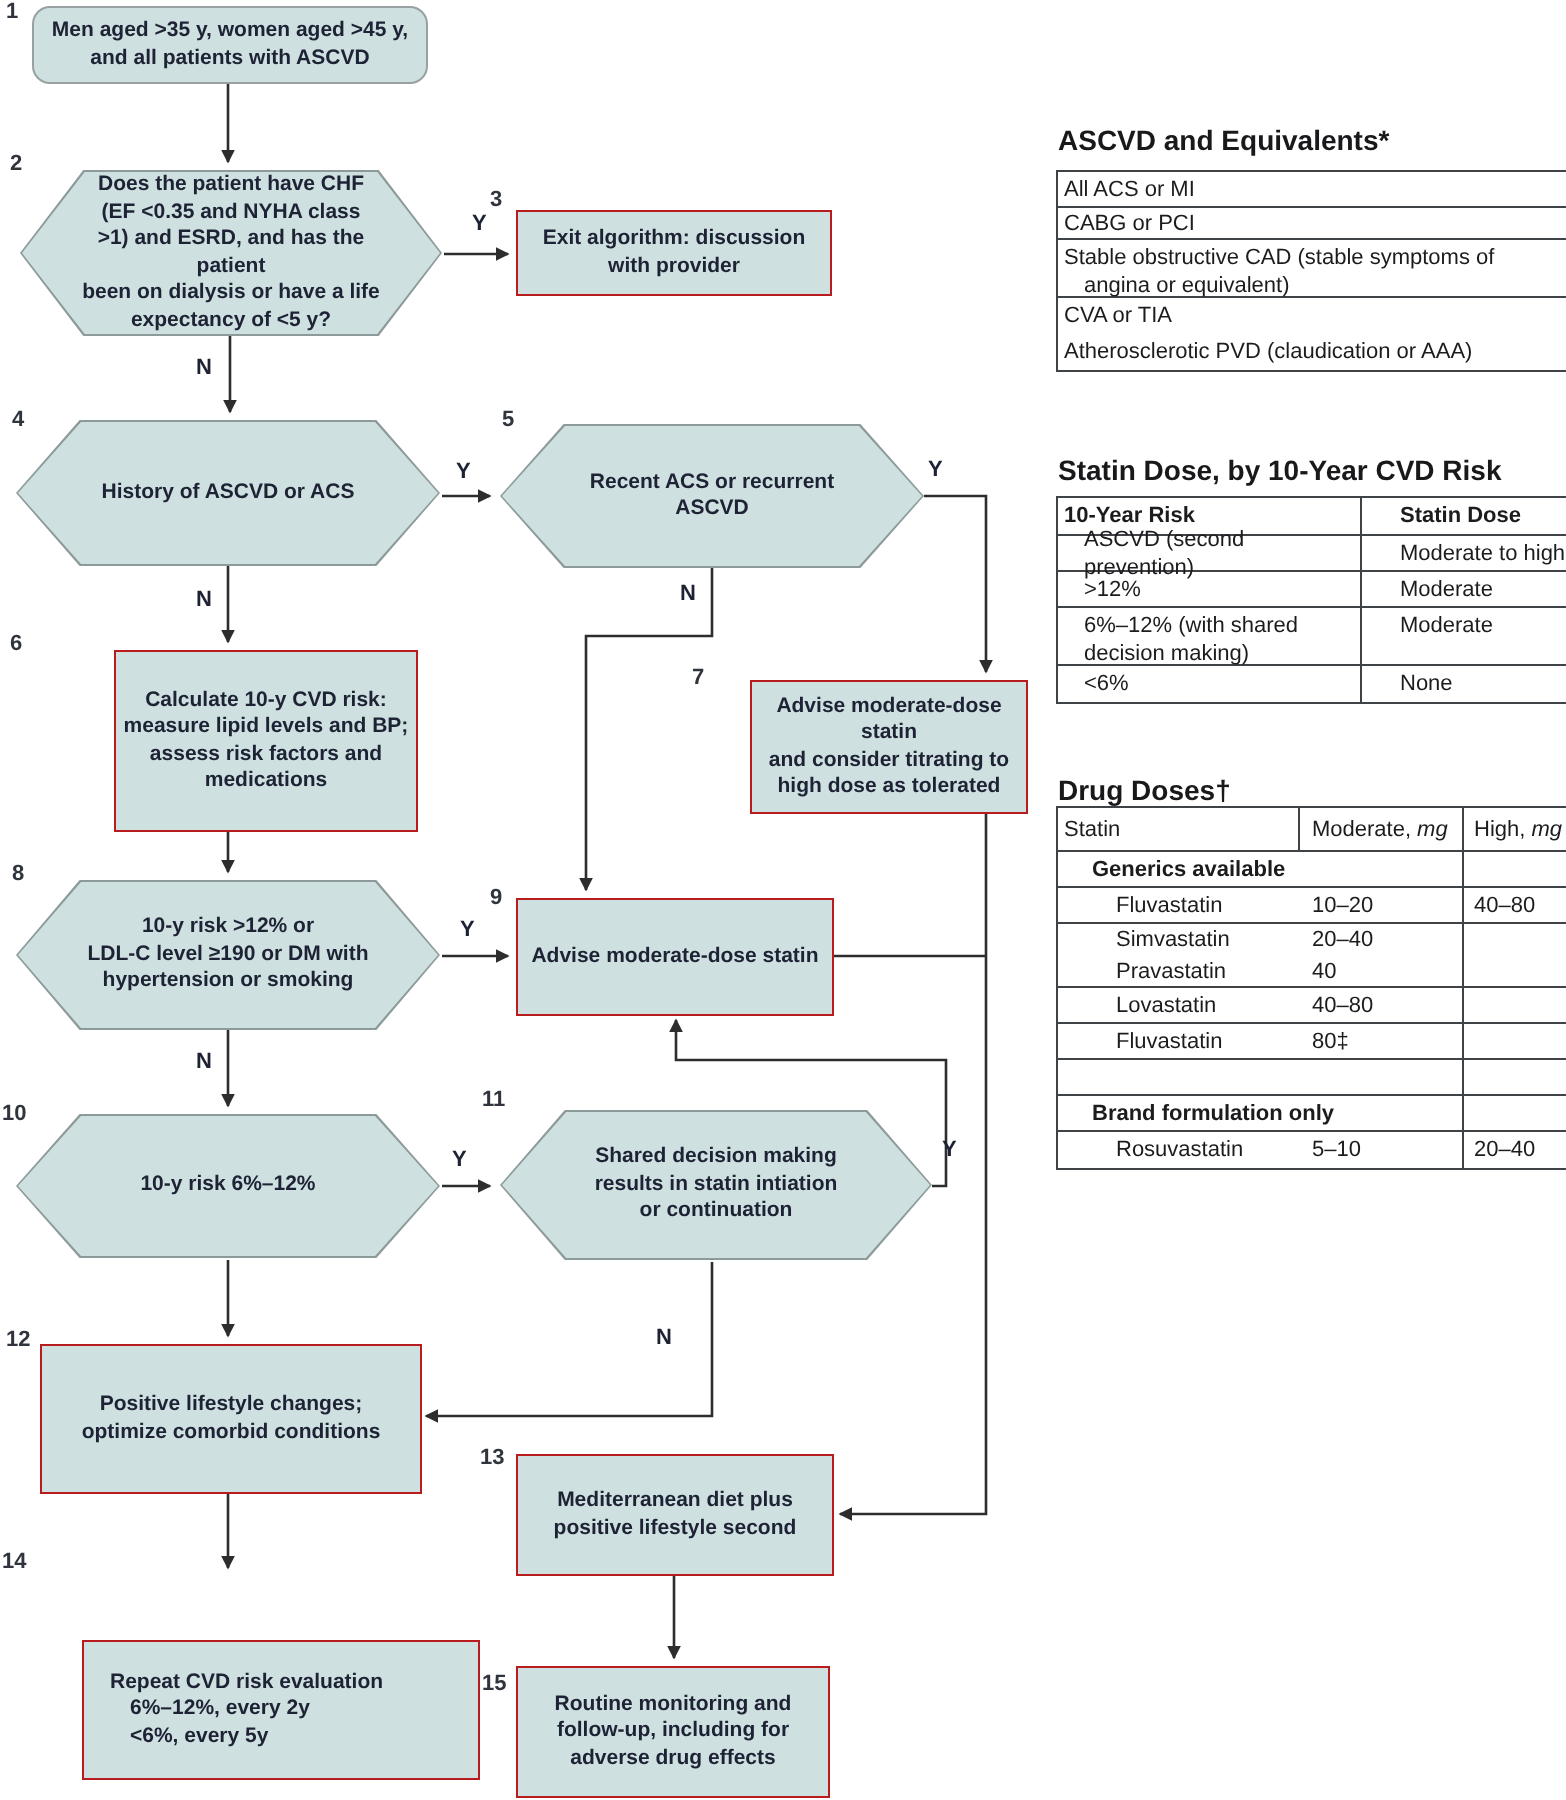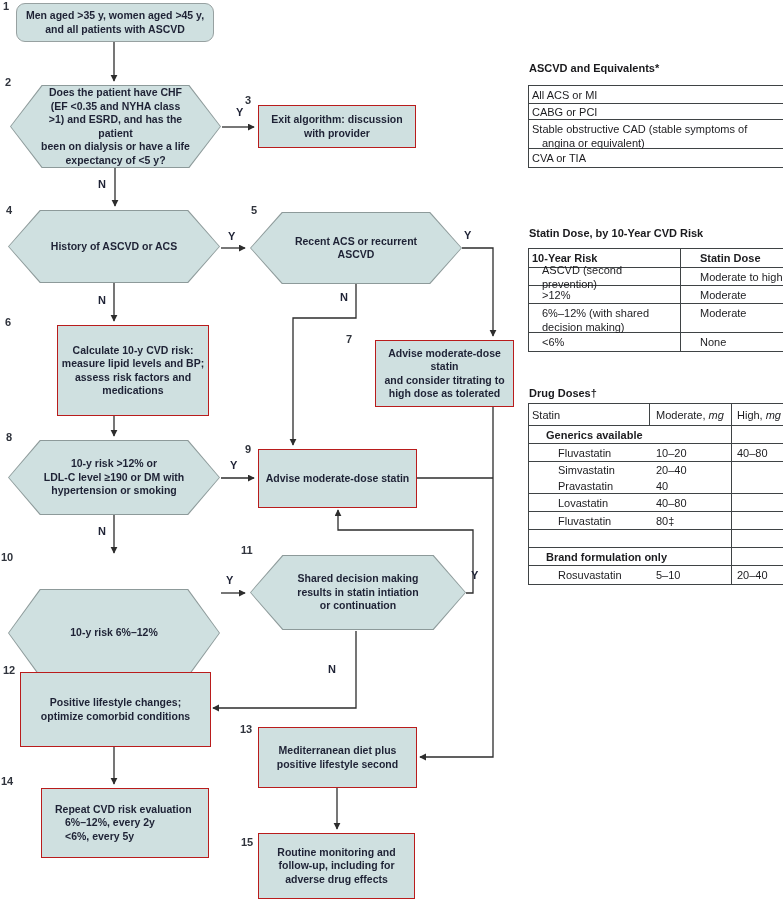--- a/index.html
+++ b/index.html
@@ -17,21 +17,21 @@
     clip-path:polygon(0% 50%,15% 0%,85% 0%,100% 50%,85% 100%,15% 100%); }
   .ntext { position:absolute; inset:0; display:flex; flex-direction:column;
     justify-content:center; align-items:center; text-align:center;
     font-size:10.5px; line-height:13.5px; font-weight:600; color:#1e2235; z-index:3; }
   .hex .ntext { padding:0 26px; }
   .n14text { align-items:flex-start; text-align:left; padding-left:13px; }
   .n14-sub { padding-left:10px; }
   .num { position:absolute; z-index:4; font-size:11px; font-weight:600; color:#30343d; }
   .edge-label { position:absolute; z-index:4; font-size:11px; font-weight:700; color:#1e2235; }
   
-  .t-title { position:absolute; z-index:2; font-size:11px; font-weight:700; color:#19191c;text-align:center; }
+  .t-title { position:absolute; z-index:2; font-size:14px; font-weight:700; color:#19191c;text-align:center; }
   .tbl { position:absolute; z-index:2; border-left:1px solid #3f4345;
     border-top:1px solid #3f4345; border-bottom:1px solid #3f4345;
     font-size:11px; color:#1c1c1f; }
   .bb { border-bottom:1px solid #3f4345; }
   .trow { position:relative; box-sizing:border-box; }
   .t1 .l1 { padding-left:3px; line-height:15px; }
   .t1 .l2 { padding-left:13px; line-height:13px; }
   .flexrow { display:flex; }
   .vline-full { position:absolute; top:0; bottom:0; width:1px; background:#3f4345; z-index:5; }
   .vline-part { position:absolute; top:0; width:1px; background:#3f4345; z-index:5; }
@@ -150,21 +150,21 @@
         <div>hypertension or smoking</div>
       </div>
   </div>
 
   <div class="node rect" style="left:258px;top:449px;width:157px;height:57px;">
     <div class="ntext">
         <div>Advise moderate-dose statin</div>
       </div>
   </div>
 
-  <div class="node hex" style="left:8px;top:589px;width:212px;height:88px;">
+  <div class="node hex" style="left:8px;top:557px;width:212px;height:72px;">
     <div class="hex-o"></div>
       <div class="hex-i"></div>
     <div class="ntext">
         <div>10-y risk 6%–12%</div>
       </div>
   </div>
 
   <div class="node hex" style="left:250px;top:555px;width:216px;height:75px;">
     <div class="hex-o"></div>
       <div class="hex-i"></div>
@@ -182,21 +182,21 @@
       </div>
   </div>
 
   <div class="node rect" style="left:258px;top:727px;width:157px;height:59px;">
     <div class="ntext">
         <div>Mediterranean diet plus</div>
         <div>positive lifestyle second</div>
       </div>
   </div>
 
-  <div class="node rect" style="left:41px;top:788px;width:166px;height:68px;">
+  <div class="node rect" style="left:41px;top:820px;width:166px;height:68px;padding-left:31px;">
     <div class="ntext n14text">
       <div class="n14-title">Repeat CVD risk evaluation</div>
       <div class="n14-sub">
           <div>6%–12%, every 2y</div>
           <div>&lt;6%, every 5y</div>
         </div>
     </div>
   </div>
 
   <div class="node rect" style="left:258px;top:833px;width:155px;height:64px;">
@@ -243,20 +243,23 @@
     <div class="trow bb" style="height:16px;">
       <div class="l1 cen" style="height:16px;">CABG or PCI</div>
     </div>
     <div class="trow bb" style="height:29px;padding-top:2px;">
       <div class="l1">Stable obstructive CAD (stable symptoms of</div>
       <div class="l2">angina or equivalent)</div>
     </div>
     <div class="trow" style="height:18px;">
       <div class="l1 cen" style="height:18px;">CVA or TIA</div>
     </div>
+    <div class="trow" style="height:18px;">
+      <div class="l1 cen" style="height:18px;">Atherosclerotic PVD (claudication or AAA)</div>
+    </div>
   </div>
 
   <div class="t-title" style="left:529px;top:227px;">Statin Dose, by 10-Year CVD Risk</div>
   <div class="tbl t2" style="left:528px;top:248px;width:255px;">
     <div class="vline-full" style="left:151px;"></div>
     <div class="trow bb flexrow bold" style="height:19px;">
       <div class="t2c1 cen">10-Year Risk</div>
       <div class="t2c2 cen">Statin Dose</div>
     </div>
     <div class="trow bb flexrow" style="height:18px;">

